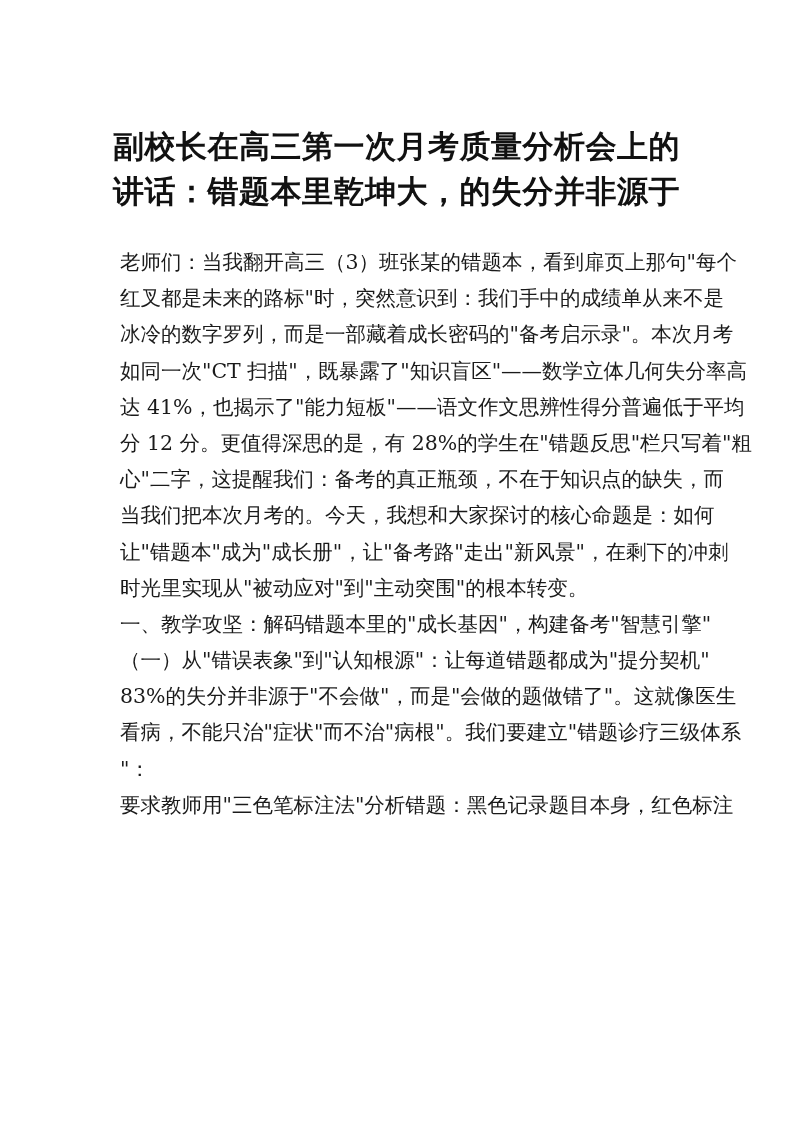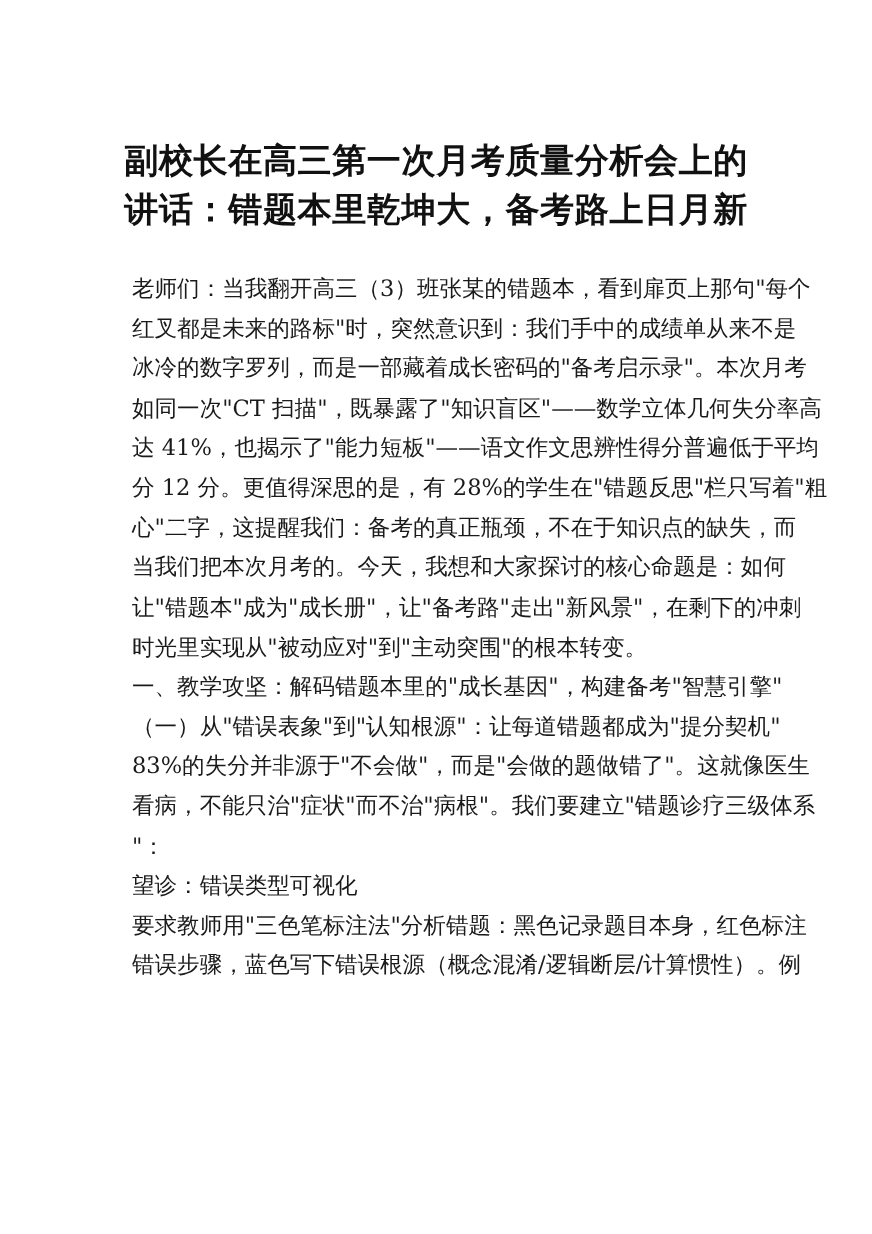--- a/index.html
+++ b/index.html
@@ -19,36 +19,34 @@
     }
     .body .line { display: block; white-space: nowrap; height: 36.2px; overflow: visible; }
     .body .line.j { text-align: justify; text-align-last: justify; }
   </style>
 </head>
 <body>
 
 <div class="page">
   <div class="title">
     <span class="tline">副校长在高三第一次月考质量分析会上的</span>
-    <span class="tline">讲话：错题本里乾坤大，备考路上日月新</span>
+    <span class="tline">讲话：错题本里乾坤大，的失分并非源于</span>
   </div>
 
   <div class="body">
     <span class="line j">老师们：当我翻开高三（3）班张某的错题本，看到扉页上那句"每个</span>
     <span class="line j">红叉都是未来的路标"时，突然意识到：我们手中的成绩单从来不是</span>
     <span class="line j">冰冷的数字罗列，而是一部藏着成长密码的"备考启示录"。本次月考</span>
     <span class="line j">如同一次"CT 扫描"，既暴露了"知识盲区"——数学立体几何失分率高</span>
     <span class="line j">达 41%，也揭示了"能力短板"——语文作文思辨性得分普遍低于平均</span>
     <span class="line j">分 12 分。更值得深思的是，有 28%的学生在"错题反思"栏只写着"粗</span>
     <span class="line j">心"二字，这提醒我们：备考的真正瓶颈，不在于知识点的缺失，而</span>
     <span class="line j">当我们把本次月考的。今天，我想和大家探讨的核心命题是：如何</span>
     <span class="line j">让"错题本"成为"成长册"，让"备考路"走出"新风景"，在剩下的冲刺</span>
     <span class="line">时光里实现从"被动应对"到"主动突围"的根本转变。</span>
     <span class="line">一、教学攻坚：解码错题本里的"成长基因"，构建备考"智慧引擎"</span>
     <span class="line">（一）从"错误表象"到"认知根源"：让每道错题都成为"提分契机"</span>
     <span class="line j">83%的失分并非源于"不会做"，而是"会做的题做错了"。这就像医生</span>
     <span class="line j">看病，不能只治"症状"而不治"病根"。我们要建立"错题诊疗三级体系</span>
     <span class="line">"：</span>
-    <span class="line">望诊：错误类型可视化</span>
     <span class="line j">要求教师用"三色笔标注法"分析错题：黑色记录题目本身，红色标注</span>
-    <span class="line j">错误步骤，蓝色写下错误根源（概念混淆/逻辑断层/计算惯性）。例</span>
   </div>
 </div>
 
 </body></html>

